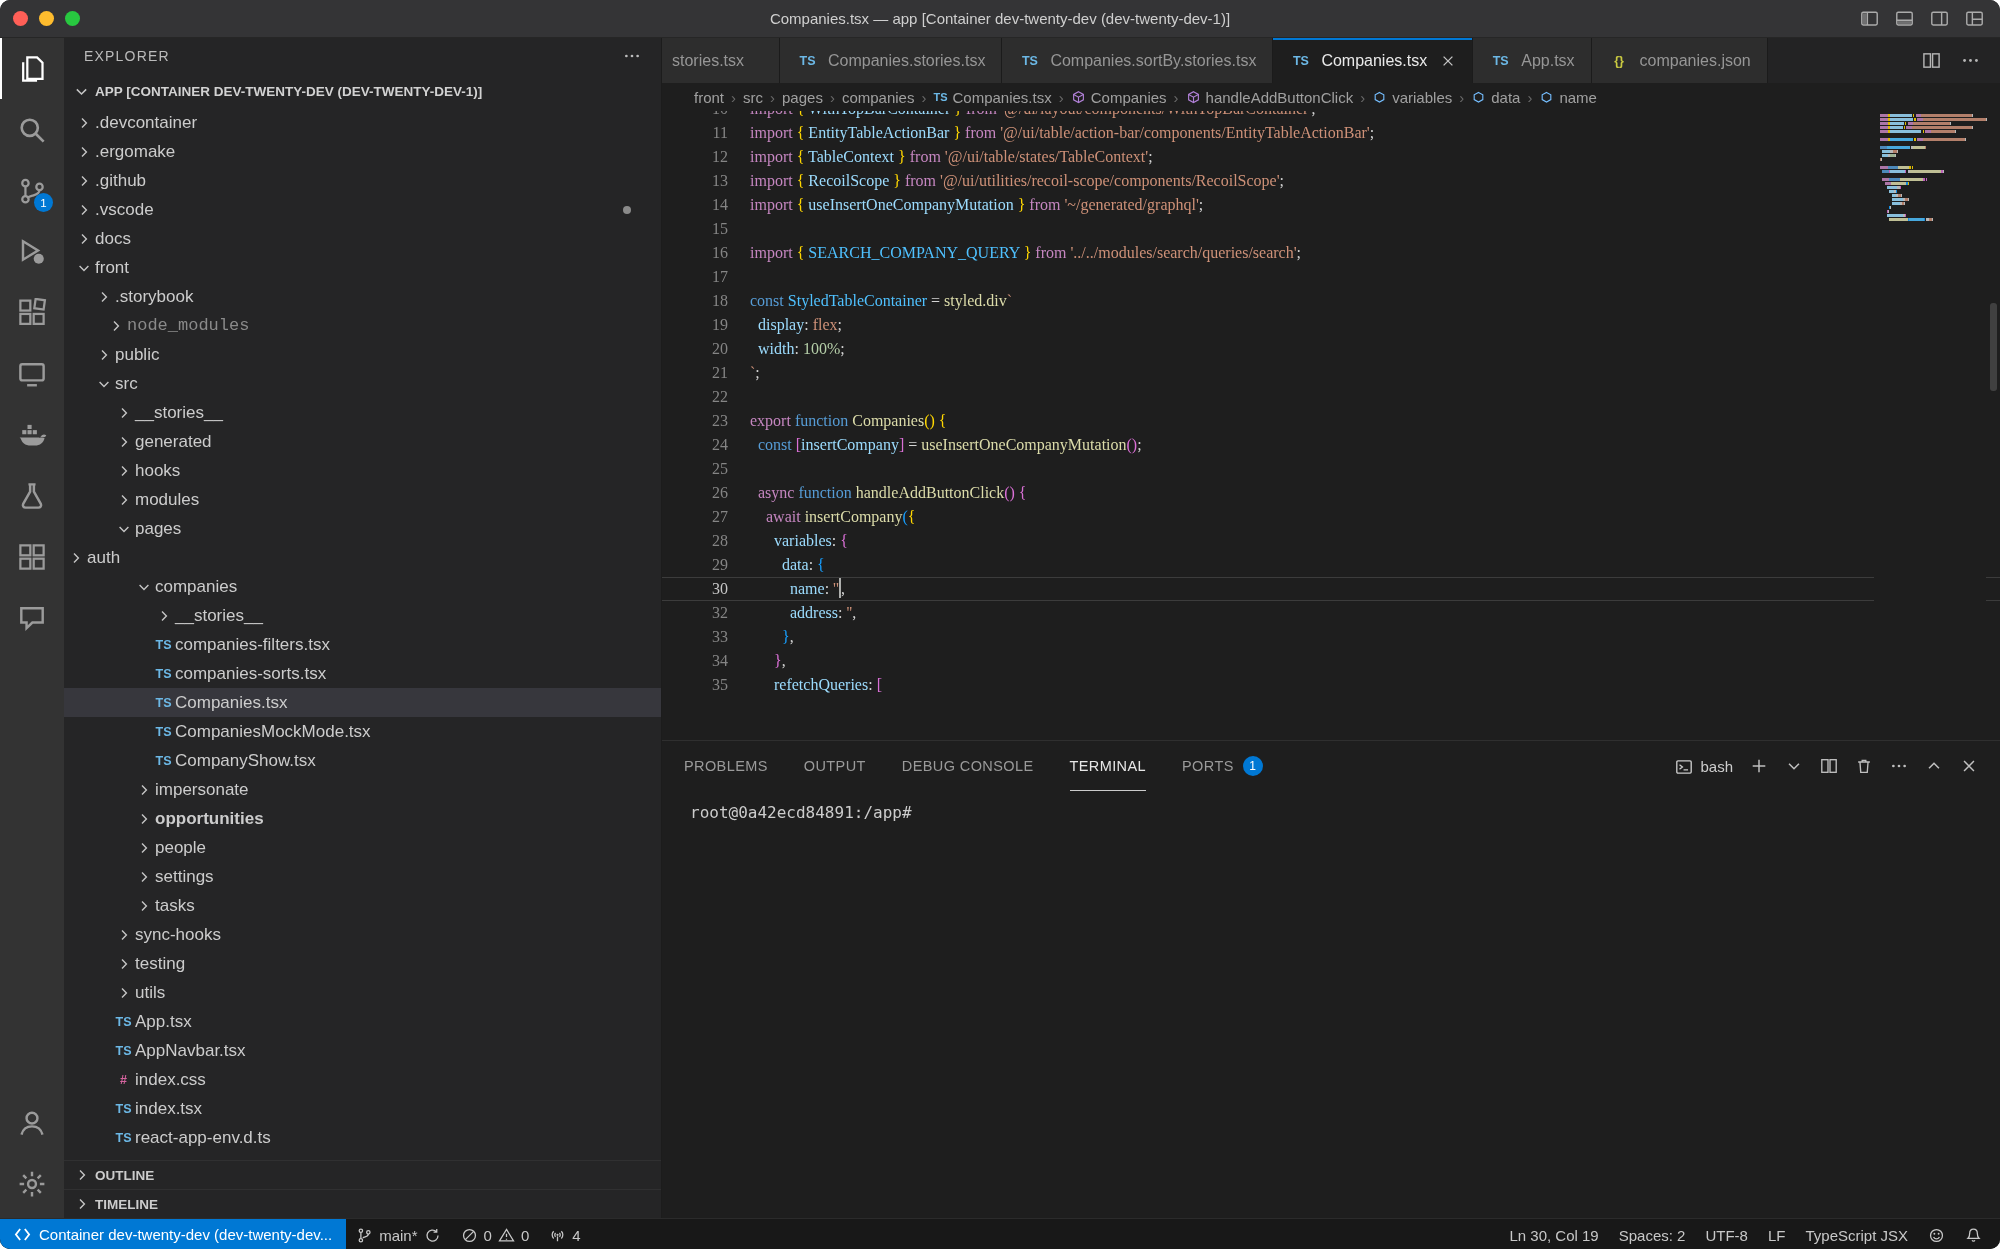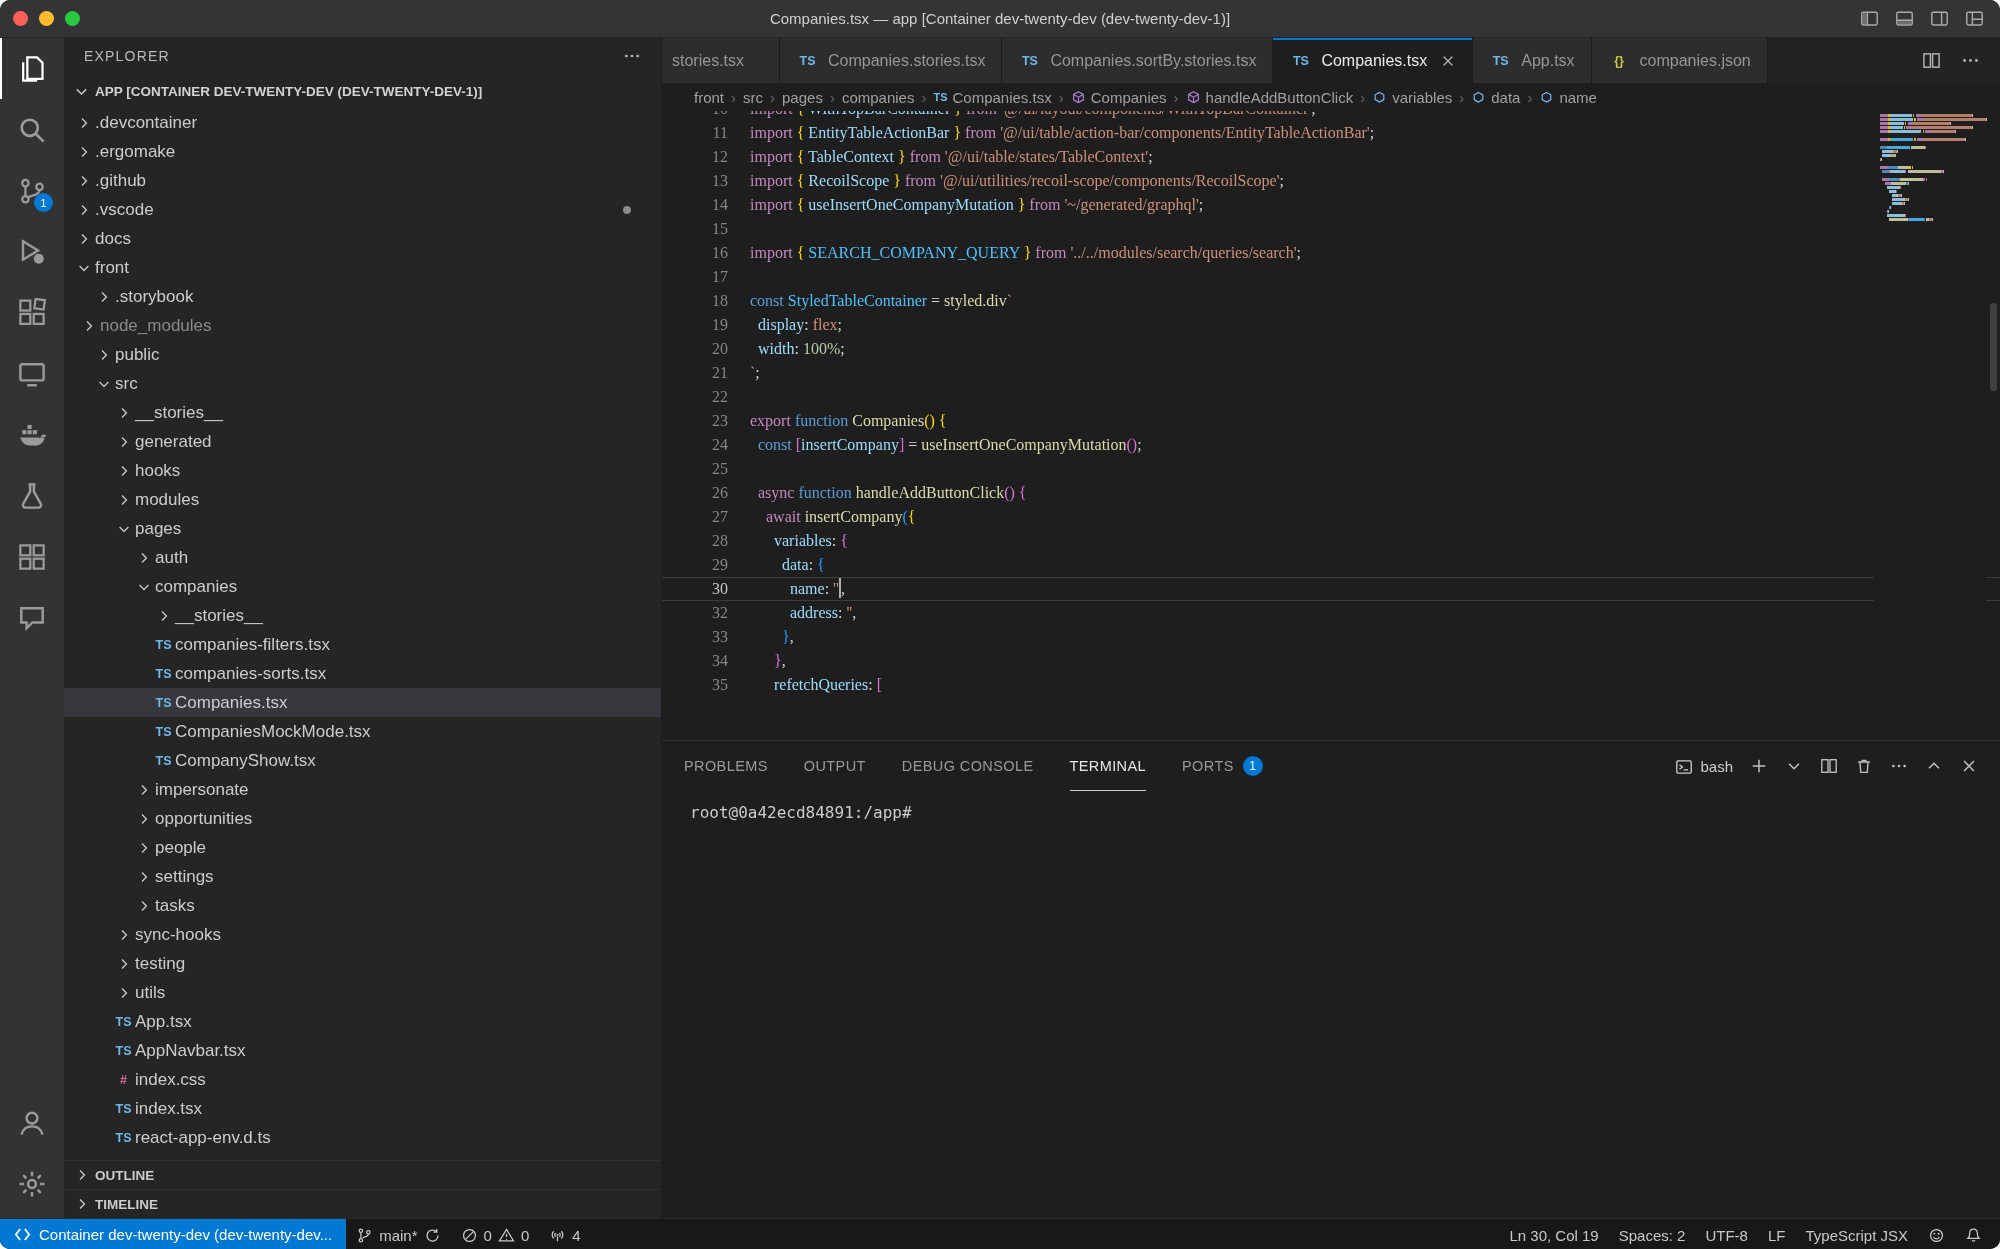--- a/index.html
+++ b/index.html
@@ -282,21 +282,21 @@
             <span class="lbl">front</span>
           </div>
           <div class="tree-row" style="padding-left: 28px;">
             <span class="chev">
               <svg viewBox="0 0 16 16" width="16" height="16" class="icon">
                 <path d="M6 3.6L10.4 8 6 12.4" fill="none" stroke="currentColor" stroke-width="1.4"></path>
               </svg>
             </span>
             <span class="lbl">.storybook</span>
           </div>
-          <div class="tree-row dim" style="padding-left: 13px;">
+          <div class="tree-row dim" style="padding-left: 40px; font-family: Liberation Mono, monospace;">
             <span class="chev">
               <svg viewBox="0 0 16 16" width="16" height="16" class="icon">
                 <path d="M6 3.6L10.4 8 6 12.4" fill="none" stroke="currentColor" stroke-width="1.4"></path>
               </svg>
             </span>
             <span class="lbl">node_modules</span>
           </div>
           <div class="tree-row" style="padding-left: 28px;">
             <span class="chev">
               <svg viewBox="0 0 16 16" width="16" height="16" class="icon">
@@ -346,21 +346,21 @@
             <span class="lbl">modules</span>
           </div>
           <div class="tree-row" style="padding-left: 48px;">
             <span class="chev">
               <svg viewBox="0 0 16 16" width="16" height="16" class="icon">
                 <path d="M3.6 6L8 10.4 12.4 6" fill="none" stroke="currentColor" stroke-width="1.4"></path>
               </svg>
             </span>
             <span class="lbl">pages</span>
           </div>
-          <div class="tree-row" style="padding-left: 68px;">
+          <div class="tree-row" style="">
             <span class="chev">
               <svg viewBox="0 0 16 16" width="16" height="16" class="icon">
                 <path d="M6 3.6L10.4 8 6 12.4" fill="none" stroke="currentColor" stroke-width="1.4"></path>
               </svg>
             </span>
             <span class="lbl">auth</span>
           </div>
           <div class="tree-row" style="padding-left: 68px;">
             <span class="chev">
               <svg viewBox="0 0 16 16" width="16" height="16" class="icon">
@@ -398,21 +398,21 @@
             <span class="lbl">CompanyShow.tsx</span>
           </div>
           <div class="tree-row" style="padding-left: 68px;">
             <span class="chev">
               <svg viewBox="0 0 16 16" width="16" height="16" class="icon">
                 <path d="M6 3.6L10.4 8 6 12.4" fill="none" stroke="currentColor" stroke-width="1.4"></path>
               </svg>
             </span>
             <span class="lbl">impersonate</span>
           </div>
-          <div class="tree-row" style="padding-left: 68px;">
+          <div class="tree-row" style="padding-left: 68px; font-weight: bold;">
             <span class="chev">
               <svg viewBox="0 0 16 16" width="16" height="16" class="icon">
                 <path d="M6 3.6L10.4 8 6 12.4" fill="none" stroke="currentColor" stroke-width="1.4"></path>
               </svg>
             </span>
             <span class="lbl">opportunities</span>
           </div>
           <div class="tree-row" style="padding-left: 68px;">
             <span class="chev">
               <svg viewBox="0 0 16 16" width="16" height="16" class="icon">

